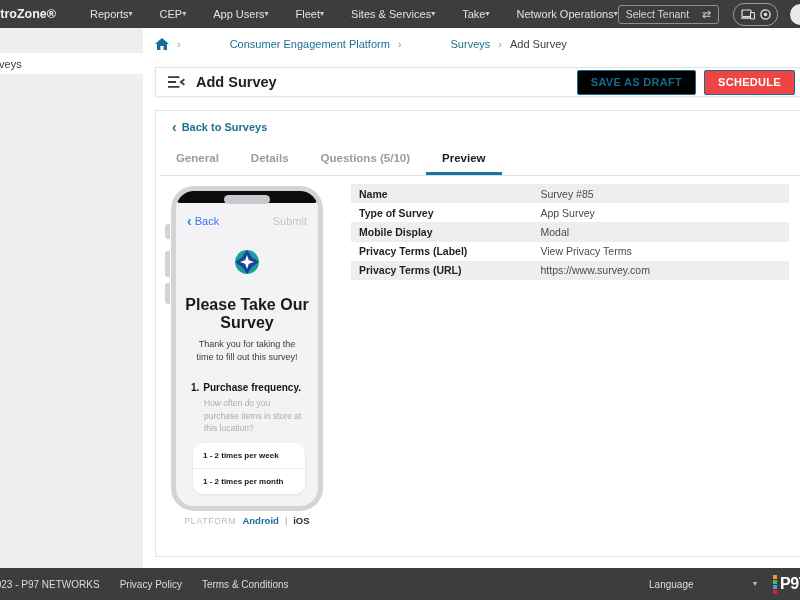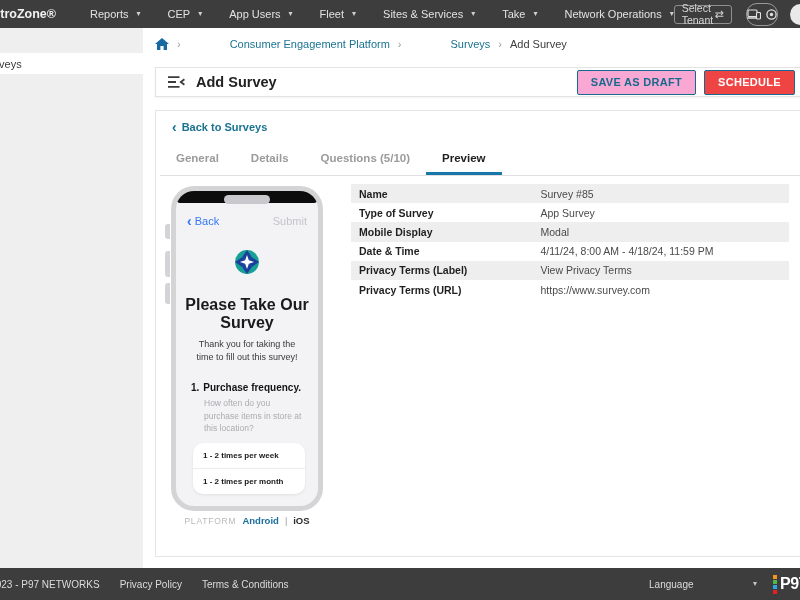--- a/index.html
+++ b/index.html
@@ -4,21 +4,21 @@
 <style>
   html,body{margin:0;padding:0;width:800px;height:600px;overflow:hidden;
     font-family:"Liberation Sans",sans-serif;background:#fff;}
   .screen{position:relative;width:800px;height:600px;}
 
   
   .topnav{position:absolute;top:0;left:0;right:0;height:28px;background:#3d3d3d;
     display:flex;align-items:center;color:#e6e6e6;z-index:30;}
   .brand{font-size:12.5px;font-weight:bold;white-space:nowrap;margin-left:-15px;color:#f2f2f2;}
   .menus{display:flex;align-items:center;margin-left:34px;gap:27px;}
-  .menu-item{display:flex;align-items:center;gap:8px;font-size:11px;color:#e2e2e2;cursor:pointer;white-space:nowrap;}
+  .menu-item{display:flex;align-items:center;gap:0;font-size:11px;color:#e2e2e2;cursor:pointer;white-space:nowrap;}
   .caret{font-size:8px;color:#cfcfcf;line-height:1;}
   .tenant-select{margin-left:auto;width:92px;height:17px;border:1px solid #8f8f8f;border-radius:3px;
     display:flex;align-items:center;justify-content:space-between;padding:0 7px;font-size:10.5px;color:#d8d8d8;}
   .swap{font-size:11px;color:#cfcfcf;}
   .nav-pill{margin-left:14px;width:46px;height:21px;border:1px solid #9a9a9a;border-radius:11px;
     display:flex;align-items:center;justify-content:center;gap:5px;}
   .avatar{margin-left:12px;margin-right:-11px;width:21px;height:21px;border-radius:50%;background:#e9e9e9;flex:none;}
 
   
   .sidebar{position:absolute;top:28px;left:0;bottom:32px;width:143px;background:#efefef;z-index:20;}
@@ -34,21 +34,21 @@
   .crumb-current{color:#3c3c3c;}
 
   
   .toolbar{position:absolute;top:67px;left:155px;right:-10px;height:30px;background:#fff;
     border:1px solid #e3e3e3;box-shadow:0 1px 2px rgba(0,0,0,.05);
     display:flex;align-items:center;padding:0 12px;box-sizing:border-box;}
   .toolbar-title{font-size:14.5px;font-weight:bold;color:#212121;margin-left:11px;}
   .toolbar-actions{margin-left:auto;display:flex;align-items:center;gap:8px;}
   .btn{height:23px;font-size:11px;font-weight:bold;letter-spacing:.3px;border-radius:2px;
     display:flex;align-items:center;padding:0 13px;cursor:pointer;white-space:nowrap;}
-  .btn-outline{border:1px solid #17698e;color:#17698e;background:#f9a8d4;}
+  .btn-outline{border:1px solid #17698e;color:#17698e;background:#000000;}
   .btn-solid{background:#ef4444;color:#fff;border:1px solid #17698e;margin-right:2px;}
 
   
   .content-card{position:absolute;top:110px;left:155px;right:-10px;bottom:43px;background:#fff;
     border:1px solid #e5e5e5;box-sizing:border-box;overflow:hidden;}
   .back-link{position:absolute;top:9px;left:16px;display:flex;align-items:center;gap:5px;
     color:#1a7291;font-size:11px;font-weight:bold;cursor:pointer;}
   .back-chev{font-size:14px;font-weight:bold;line-height:1;}
   .tabs{position:absolute;top:31px;left:4px;right:0;display:flex;border-bottom:1px solid #e0e0e0;}
   .tab{padding:10px 16px 8px;font-size:11.5px;font-weight:bold;color:#9b9b9b;cursor:pointer;
@@ -276,24 +276,20 @@
       </div>
       <div class="trow">
         <span class="tlabel">Type of Survey</span>
         <span class="tvalue">App Survey</span>
       </div>
       <div class="trow">
         <span class="tlabel">Mobile Display</span>
         <span class="tvalue">Modal</span>
       </div>
       <div class="trow">
-        <span class="tlabel">Date &amp; Time</span>
-        <span class="tvalue">4/11/24, 8:00 AM - 4/18/24, 11:59 PM</span>
-      </div>
-      <div class="trow">
         <span class="tlabel">Privacy Terms (Label)</span>
         <span class="tvalue">View Privacy Terms</span>
       </div>
       <div class="trow">
         <span class="tlabel">Privacy Terms (URL)</span>
         <span class="tvalue">https://www.survey.com</span>
       </div>
     </div>
   </div>
 

